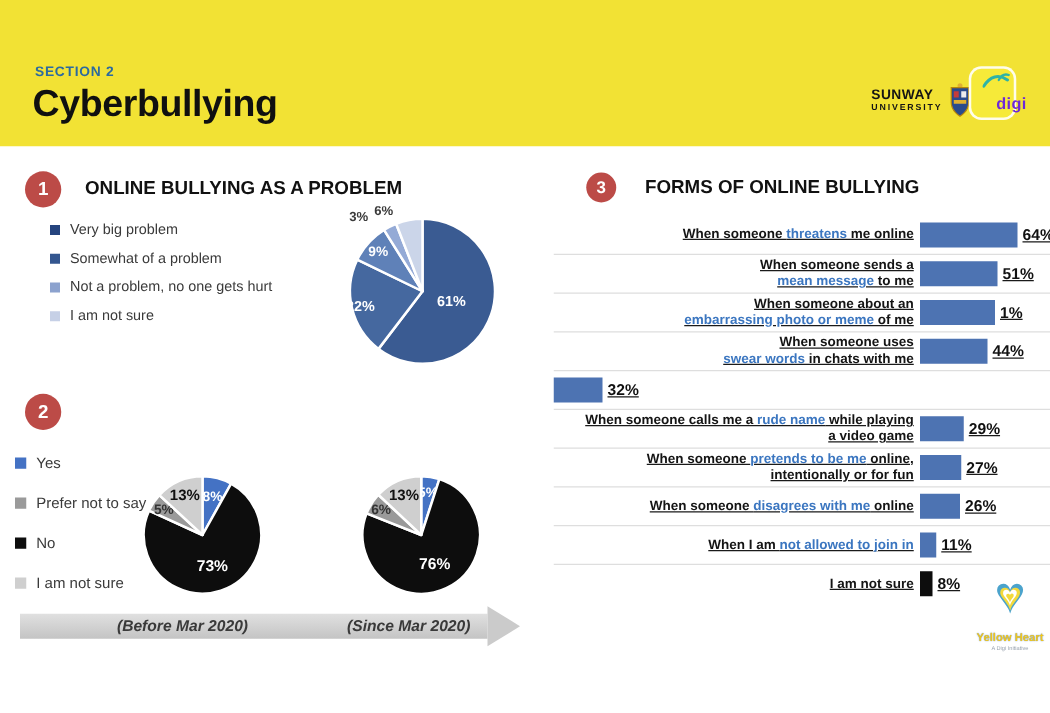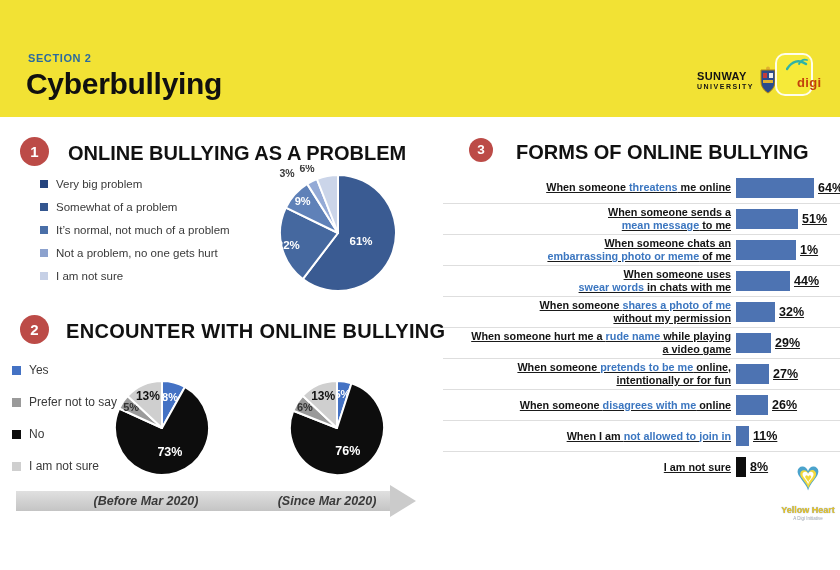--- a/index.html
+++ b/index.html
@@ -13,28 +13,28 @@
   .header{position:absolute;left:0;top:0;width:840px;height:117px;background:var(--yellow);}
   .section-label{position:absolute;left:28px;top:52px;font-size:11px;font-weight:700;
                  color:var(--seclab);letter-spacing:.6px;}
   .page-title{position:absolute;left:26px;top:67px;font-size:30px;font-weight:700;color:#101010;letter-spacing:-.3px;}
   .sunway{position:absolute;left:697px;top:66px;display:flex;align-items:center;gap:4px;}
   .sunway-l1{font-size:11px;font-weight:800;color:#141414;letter-spacing:.4px;line-height:12px;}
   .sunway-l2{font-size:7px;font-weight:700;color:#141414;letter-spacing:1.5px;line-height:9px;}
   .digi{position:absolute;left:775px;top:53px;width:38px;height:43px;border-radius:10px;
         background:#F6EA39;border:2px solid rgba(255,255,255,.9);box-sizing:border-box;}
   .digi-text{position:absolute;left:0;right:0;bottom:4px;text-align:right;font-size:13px;
-             font-weight:700;color:#c2410c;letter-spacing:.3px;margin-left:20px;}
+             font-weight:700;color:#6d28d9;letter-spacing:.3px;margin-left:20px;}
   .digi svg{position:absolute;right:3px;top:3px;}
   
   .badge{position:absolute;border-radius:50%;background:var(--badge);color:#fff;font-weight:700;text-align:center;}
   .badge.b1{left:20px;top:137px;width:29px;height:29px;line-height:29px;font-size:15px;}
   .badge.b2{left:20px;top:315px;width:29px;height:29px;line-height:29px;font-size:15px;}
   .badge.b3{left:469px;top:138px;width:24px;height:24px;line-height:24px;font-size:13.5px;}
-  .sec-title{position:absolute;font-weight:700;font-size:20px;color:#111;white-space:nowrap;}
+  .sec-title{position:absolute;font-weight:700;font-size:15px;color:#111;white-space:nowrap;}
   .t1{left:68px;top:142px;}
   .t2{left:66px;top:320px;letter-spacing:.3px;}
   .t3{left:516px;top:141px;}
   
   .legend{position:absolute;}
   .legend1{left:40px;top:172px;}
   .legend1 .lg-item{height:23px;font-size:11.5px;}
   .legend2{left:12px;top:354px;}
   .legend2 .lg-item{height:32px;font-size:12px;}
   .lg-item{display:flex;align-items:center;color:#3a3a3a;white-space:nowrap;}
@@ -109,24 +109,20 @@
   <div class="legend legend1" id="legend1">
       <div class="lg-item">
         <span class="lg-sq" style="background: rgb(37, 68, 126);"></span>
         <span>Very big problem</span>
       </div>
       <div class="lg-item">
         <span class="lg-sq" style="background: rgb(51, 86, 143);"></span>
         <span>Somewhat of a problem</span>
       </div>
       <div class="lg-item">
-        <span class="lg-sq" style="background: rgb(74, 111, 168);"></span>
-        <span>It’s normal, not much of a problem</span>
-      </div>
-      <div class="lg-item">
         <span class="lg-sq" style="background: rgb(140, 162, 206);"></span>
         <span>Not a problem, no one gets hurt</span>
       </div>
       <div class="lg-item">
         <span class="lg-sq" style="background: rgb(198, 208, 230);"></span>
         <span>I am not sure</span>
       </div>
     </div>
   <svg id="pie1" width="140" height="140" viewBox="0 0 140 140">
       <path d="M68,68 L68.0,10.0 A58,58 0 1 1 32.8,114.1 Z" fill="#3A5B92" stroke="#fff" stroke-width="2" stroke-linejoin="round"></path>
@@ -135,21 +131,20 @@
       <text x="18.3" y="79.8" text-anchor="middle" dy="0.35em" fill="#fff" font-size="11.5">22%</text>
       <path d="M68,68 L15.8,42.7 A58,58 0 0 1 37.2,18.9 Z" fill="#5F81B8" stroke="#fff" stroke-width="2" stroke-linejoin="round"></path>
       <text x="32.6" y="36.2" text-anchor="middle" dy="0.35em" fill="#fff" font-size="11">9%</text>
       <path d="M68,68 L37.2,18.9 A58,58 0 0 1 46.9,14.0 Z" fill="#94AAD6" stroke="#fff" stroke-width="2" stroke-linejoin="round"></path>
       <text x="17.0" y="8.0" text-anchor="middle" dy="0.35em" fill="#3a3a3a" font-size="10.5">3%</text>
       <path d="M68,68 L46.9,14.0 A58,58 0 0 1 68.0,10.0 Z" fill="#CBD5E9" stroke="#fff" stroke-width="2" stroke-linejoin="round"></path>
       <text x="37.0" y="3.0" text-anchor="middle" dy="0.35em" fill="#3a3a3a" font-size="10.5">6%</text>
     </svg>
 
   <div class="badge b2">2</div>
-  <div class="sec-title t2">ENCOUNTER WITH ONLINE BULLYING</div>
   <div class="legend legend2" id="legend2">
       <div class="lg-item">
         <span class="lg-sq" style="background: rgb(68, 114, 196);"></span>
         <span>Yes</span>
       </div>
       <div class="lg-item">
         <span class="lg-sq" style="background: rgb(154, 154, 154);"></span>
         <span>Prefer not to say</span>
       </div>
       <div class="lg-item">
@@ -193,36 +188,35 @@
         <div class="bar-label"><span>When someone </span><span class="kw">threatens</span><span> me online</span></div>
         <span class="bar" style="width: 78px; background: rgb(77, 115, 178);"></span>
         <span class="bar-value">64%</span>
       </div>
       <div class="bar-row">
         <div class="bar-label"><span>When someone sends a</span><br><span class="kw">mean message</span><span> to me</span></div>
         <span class="bar" style="width: 62px; background: rgb(77, 115, 178);"></span>
         <span class="bar-value">51%</span>
       </div>
       <div class="bar-row">
-        <div class="bar-label"><span>When someone chats an</span><br><span class="kw">embarrassing photo or meme</span><span> of me</span></div>
+        <div class="bar-label"><span>When someone about an</span><br><span class="kw">embarrassing photo or meme</span><span> of me</span></div>
         <span class="bar" style="width: 60px; background: rgb(77, 115, 178);"></span>
         <span class="bar-value">1%</span>
       </div>
       <div class="bar-row">
         <div class="bar-label"><span>When someone uses</span><br><span class="kw">swear words</span><span> in chats with me</span></div>
         <span class="bar" style="width: 54px; background: rgb(77, 115, 178);"></span>
         <span class="bar-value">44%</span>
       </div>
       <div class="bar-row">
-        <div class="bar-label"><span>When someone </span><span class="kw">shares a photo of me</span><br><span>without my permission</span></div>
         <span class="bar" style="width: 39px; background: rgb(77, 115, 178);"></span>
         <span class="bar-value">32%</span>
       </div>
       <div class="bar-row">
-        <div class="bar-label"><span>When someone hurt me a </span><span class="kw">rude name</span><span> while playing</span><br><span>a video game</span></div>
+        <div class="bar-label"><span>When someone calls me a </span><span class="kw">rude name</span><span> while playing</span><br><span>a video game</span></div>
         <span class="bar" style="width: 35px; background: rgb(77, 115, 178);"></span>
         <span class="bar-value">29%</span>
       </div>
       <div class="bar-row">
         <div class="bar-label"><span>When someone </span><span class="kw">pretends to be me</span><span> online,</span><br><span>intentionally or for fun</span></div>
         <span class="bar" style="width: 33px; background: rgb(77, 115, 178);"></span>
         <span class="bar-value">27%</span>
       </div>
       <div class="bar-row">
         <div class="bar-label"><span>When someone </span><span class="kw">disagrees with me</span><span> online</span></div>

